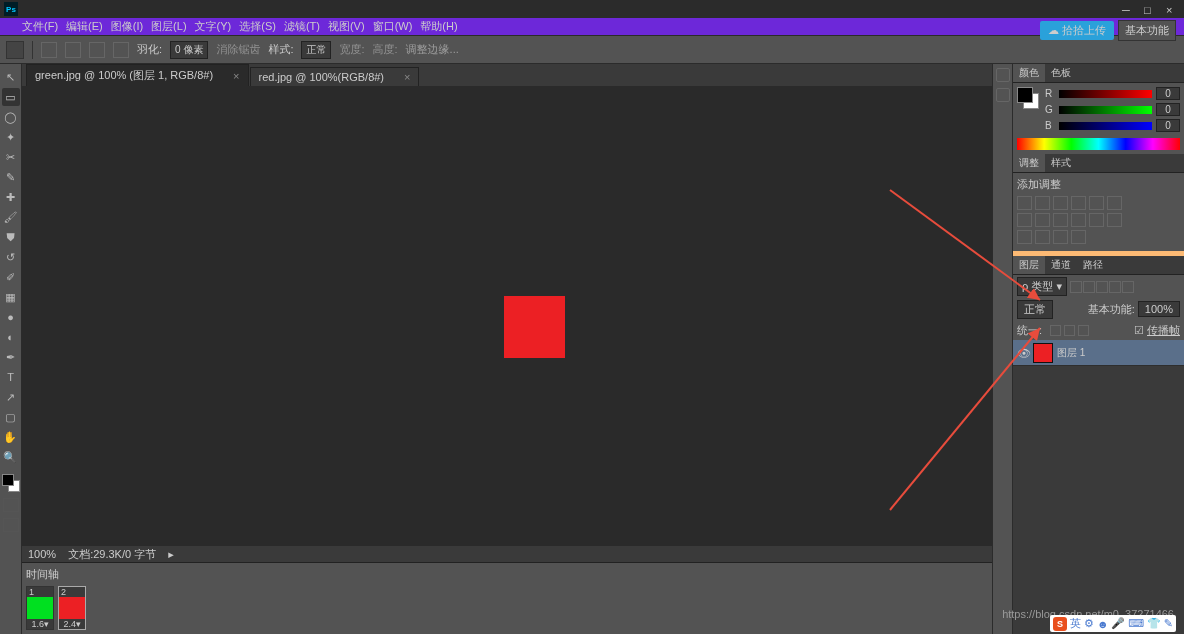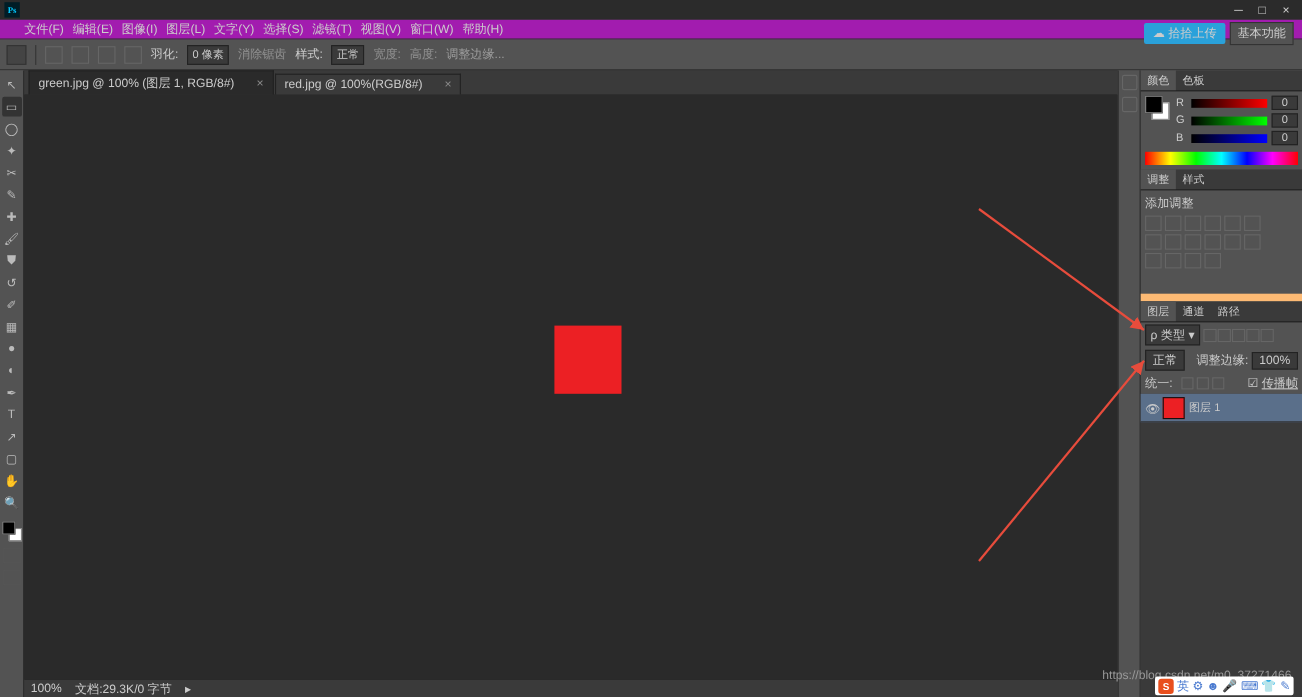--- a/index.html
+++ b/index.html
@@ -1,21 +1,21 @@
 <!DOCTYPE html>
 <html><head>
 <meta charset="utf-8">
 <style>
 * { margin:0; padding:0; box-sizing:border-box; font-family:"Microsoft YaHei",Arial,sans-serif; font-size:11px; color:#ccc; }
 body { background:#535353; width:1184px; height:634px; overflow:hidden; position:relative; }
 .titlebar { height:18px; background:#2b2b2b; display:flex; align-items:center; padding:0 4px; }
-.titlebar .ps { width:14px; height:14px; background:#001d26; color:#00c8ff; font-weight:bold; font-size:8px; display:flex; align-items:center; justify-content:center; margin-right:4px;font-family:Liberation Serif, serif; }
+.titlebar .ps { width:14px; height:14px; background:#001d26; color:#00c8ff; font-weight:bold; font-size:8px; display:flex; align-items:center; justify-content:center; margin-right:4px; }
 .titlecontrols { margin-left:auto; display:flex; gap:12px; padding-right:4px; }
 .titlecontrols span { width:10px; height:10px; display:inline-block; }
-.menubar { height:18px; background:#a21caf; border-bottom:1px solid #2b2b2b; display:flex; align-items:center; padding-left:22px; gap:8px; }
+.menubar { height:18px; background:#6d28d9; border-bottom:1px solid #2b2b2b; display:flex; align-items:center; padding-left:22px; gap:8px; }
 .menubar span { cursor:pointer; }
 .optionbar { height:28px; background:#535353; border-bottom:1px solid #2b2b2b; display:flex; align-items:center; padding:0 6px; gap:8px; }
 .optionbar .toolico { width:18px; height:18px; border:1px solid #333; background:#444; }
 .optionbar .sep { width:1px; height:18px; background:#333; }
 .optionbar .modeico { width:16px; height:16px; border:1px solid #666; }
 .optionbar .fld { background:#3a3a3a; border:1px solid #222; padding:1px 4px; font-size:10px; }
 .top-right { position:absolute; right:8px; top:20px; display:flex; align-items:center; gap:4px; }
 .upload-btn { background:#2aa1da; border-radius:2px; padding:2px 8px; color:#fff; display:flex; align-items:center; gap:3px; }
 .essentials { background:#535353; border:1px solid #333; padding:2px 6px; }
 .main { display:flex; height:calc(634px - 18px - 18px - 28px); }
@@ -37,41 +37,41 @@
 .timeline { background:#535353; border-top:1px solid #222; padding:2px 4px; }
 .timeline .hdr { font-size:10px; padding:2px 0; display:flex; gap:6px; }
 .frames { display:flex; gap:4px; padding:2px 0; }
 .frame { width:28px; border:1px solid #333; }
 .frame.sel { border:1px solid #aaa; }
 .frame .num { font-size:9px; background:#3a3a3a; padding:0 2px; }
 .frame .thumb { width:100%; height:22px; }
 .frame .dur { font-size:9px; text-align:center; background:#3a3a3a; }
 .rightcol { width:20px; background:#535353; border-left:1px solid #2b2b2b; display:flex; flex-direction:column; align-items:center; padding-top:4px; gap:6px; }
 .rightcol .stub { width:14px; height:14px; border:1px solid #666; border-radius:2px; }
-.panels { width:148px; background:#535353; border-left:1px solid #2b2b2b; display:flex; flex-direction:column; }
+.panels { width:172px; background:#535353; border-left:1px solid #2b2b2b; display:flex; flex-direction:column; }
 .phdr { background:#3a3a3a; display:flex; border-bottom:1px solid #222; }
 .phdr span { padding:2px 6px; font-size:10px; }
 .phdr span.act { background:#535353; }
 .colorpanel { padding:4px; display:flex; gap:6px; }
 .colorpanel .cs { width:22px; height:22px; position:relative; }
 .colorpanel .cs .f { width:16px; height:16px; background:#000; border:1px solid #888; position:absolute; top:0; left:0; }
 .colorpanel .cs .b { width:16px; height:16px; background:#fff; border:1px solid #888; position:absolute; bottom:0; right:0; }
 .sliders { flex:1; display:flex; flex-direction:column; gap:3px; }
 .srow { display:flex; align-items:center; gap:4px; }
 .srow label { width:10px; font-size:10px; }
 .srow .track { flex:1; height:8px; background:linear-gradient(90deg,#000,#f00); position:relative; }
 .srow.g .track { background:linear-gradient(90deg,#000,#0f0); }
 .srow.b .track { background:linear-gradient(90deg,#000,#00f); }
 .srow .val { width:24px; background:#3a3a3a; border:1px solid #222; text-align:center; font-size:10px; }
 .spectrum { height:12px; background:linear-gradient(90deg,#f00,#ff0,#0f0,#0ff,#00f,#f0f,#f00); margin:2px 4px 4px; }
 .adjp { padding:4px; }
 .adjp .title { font-size:11px; margin-bottom:4px; }
 .adjrow { display:flex; gap:3px; margin-bottom:3px; }
 .adjrow span { width:15px; height:14px; border:1px solid #666; display:inline-block; }
-.layerp { flex:1; display:flex; flex-direction:column; border-top:7px solid #fdba74;margin-top:16px; }
+.layerp { flex:1; display:flex; flex-direction:column; border-top:5px solid #fdba74; }
 .layopts { padding:2px 4px; display:flex; align-items:center; gap:3px; font-size:10px; }
 .layopts .dd { background:#3a3a3a; border:1px solid #222; padding:1px 4px; }
 .layopts .filt { display:flex; gap:1px; }
 .layopts .filt span { width:12px; height:12px; border:1px solid #666; }
 .layrow2 { padding:2px 4px; display:flex; align-items:center; gap:4px; font-size:10px; justify-content:space-between; }
 .layrow2 .dd { background:#3a3a3a; border:1px solid #222; padding:1px 6px; }
 .layrow3 { padding:2px 4px; display:flex; align-items:center; gap:4px; font-size:10px; }
 .layrow3 .lk { text-decoration:underline; }
 .layrow3 .locks { display:flex; gap:3px; margin-left:4px; }
 .layrow3 .locks span { width:11px; height:11px; border:1px solid #666; }
@@ -182,20 +182,37 @@
         </div>
     </div>
     <div class="canvas">
       <div class="redsq"></div>
     </div>
     <div class="statusbar">
       <span>100%</span>
       <span>文档:29.3K/0 字节</span>
       <span>▸</span>
     </div>
+    <div class="timeline">
+      <div class="hdr">
+          <span>时间轴</span>
+        </div>
+      <div class="frames" id="frames">
+          <div class="frame">
+            <div class="num">1</div>
+            <div class="thumb" style="background:#00e020"></div>
+            <div class="dur">1.6▾</div>
+          </div>
+          <div class="frame sel">
+            <div class="num">2</div>
+            <div class="thumb" style="background:#ec2024"></div>
+            <div class="dur">2.4▾</div>
+          </div>
+        </div>
+    </div>
   </div>
 
   <div class="rightcol">
     <div class="stub"></div>
     <div class="stub"></div>
   </div>
 
   <div class="panels">
     <div class="phdr">
       <span class="act">颜色</span>
@@ -267,21 +284,21 @@
         <div class="filt">
             <span></span>
             <span></span>
             <span></span>
             <span></span>
             <span></span>
           </div>
       </div>
       <div class="layrow2">
         <span class="dd">正常</span>
-        <span><span>调整边缘:</span> <span class="dd">100%</span></span>
+        <span><span>基本功能:</span> <span class="dd">100%</span></span>
       </div>
       <div class="layrow3">
         <span>统一:</span>
         <div class="locks">
             <span></span>
             <span></span>
             <span></span>
           </div>
         <span style="margin-left:auto">☑ <span class="lk">传播帧</span></span>
       </div>

